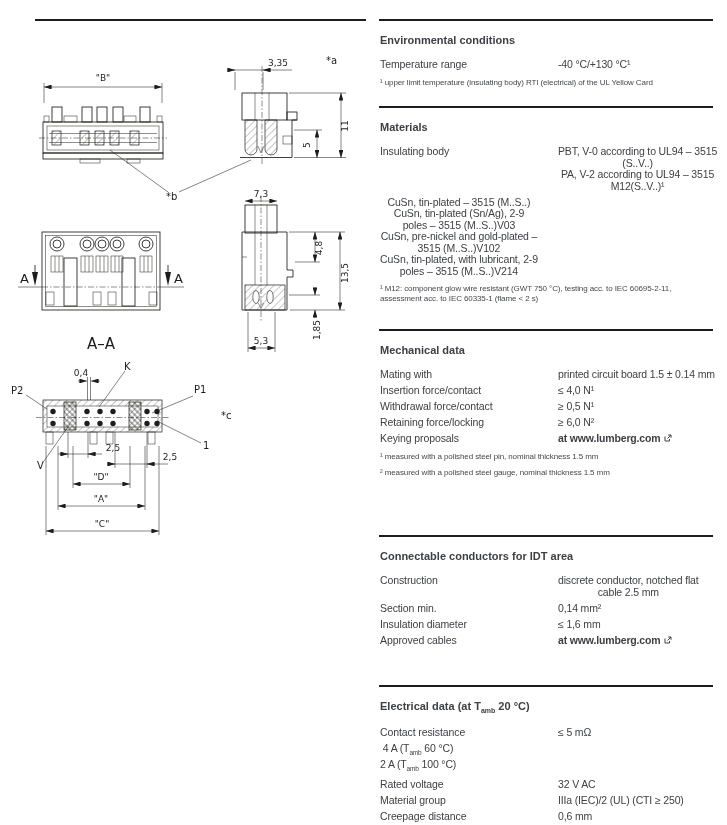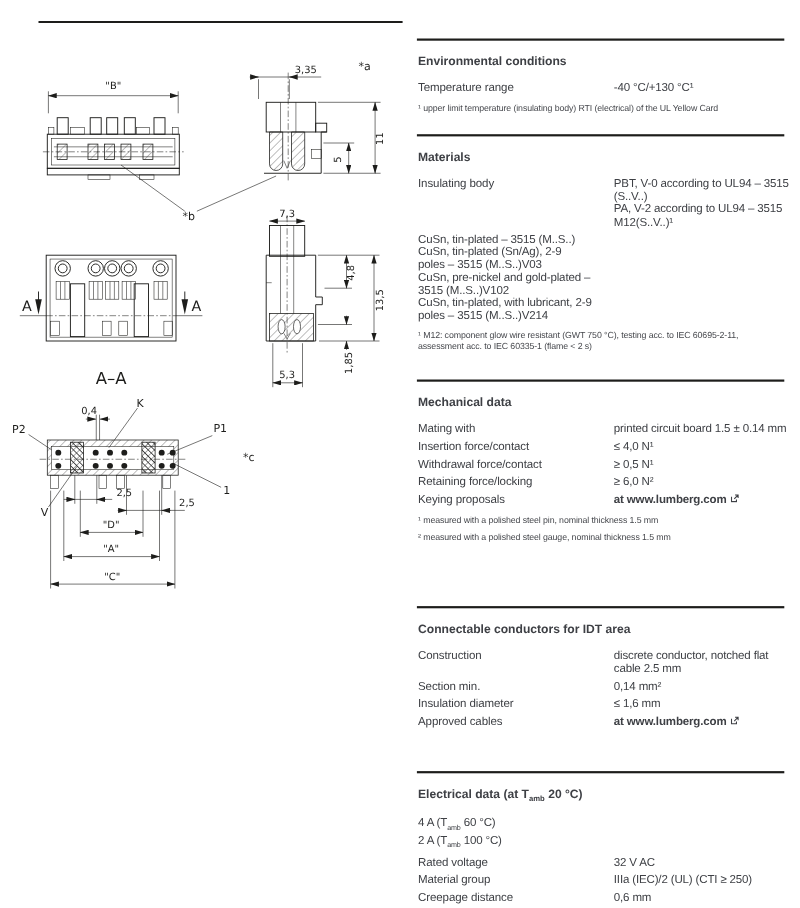--- a/index.html
+++ b/index.html
@@ -14,31 +14,31 @@
   .outline{stroke:#1d1d1b;stroke-width:0.85;fill:none;}
   .thin{stroke:#1d1d1b;stroke-width:0.5;fill:none;}
   .dim{stroke:#1d1d1b;stroke-width:0.55;fill:none;}
   .cline{stroke:#1d1d1b;stroke-width:0.5;fill:none;stroke-dasharray:6 2 1.5 2;}
   .hatchfill{fill:url(#h1);stroke:#1d1d1b;stroke-width:0.7;}
   .xhatchfill{fill:url(#h2);stroke:#1d1d1b;stroke-width:0.7;}
   .dot{fill:#1d1d1b;stroke:none;}
 
   .specs{position:absolute;left:379px;top:19px;width:334px;}
   .spec-section{border-top:2px solid #1d1d1b;box-sizing:border-box;padding:13px 0 0 1px;}
-  .s-env{height:87px;margin-top:16px;}
+  .s-env{height:87px;}
   .s-mat{height:223px;}
   .s-mech{height:206px;}
   .s-cond{height:150px;}
   .s-elec{height:182px;}
   .end-rule{border-top:2px solid #1d1d1b;height:0;}
   .spec-section h3{font-size:11px;font-weight:bold;margin:0 0 13px 0;color:#3e4045;letter-spacing:0;}
   .spec-section h3 sub{font-size:7px;}
   .row{display:flex;margin-bottom:4.5px;}
   .lbl{width:178px;flex:none;font-size:10.5px;line-height:11.5px;letter-spacing:-0.1px;}
-  .val{font-size:10.5px;line-height:11.5px;letter-spacing:-0.15px;}
+  .val{font-size:10.5px;line-height:11.5px;letter-spacing:-0.15px;text-align:center;}
   .vline{white-space:nowrap;}
   .vline sub{font-size:6.5px;}
   .fnote{font-size:8px;line-height:10px;margin-top:6px;color:#46484d;letter-spacing:-0.1px;}
   .fn-first{margin-top:7px;}
   .fn-nowrap{white-space:nowrap;}
   .link{font-weight:bold;white-space:nowrap;}
   .ext-icon{display:inline-block;vertical-align:baseline;margin-left:3px;}
 </style>
 </head>
 <body>
@@ -408,20 +408,26 @@
               <path d="M1,2.5 V7 H5.5 V5" fill="none" stroke="#3e4045" stroke-width="1"></path>
               <path d="M3.5,4.5 L7,1 M4.2,1 H7 V3.8" fill="none" stroke="#3e4045" stroke-width="1"></path>
             </svg></span>
       </div>
     </div>
   </section>
 
   <section class="spec-section s-elec">
     <h3><span>Electrical data (at T</span><sub>amb</sub><span> 20 °C)</span></h3>
     <div class="row">
+      <div class="lbl">Contact resistance</div>
+      <div class="val">
+          <div class="vline">≤ 5 mΩ</div>
+        </div>
+    </div>
+    <div class="row">
       <div class="val">
         <div class="vline"><span>4 A (T</span><sub>amb</sub><span> 60 °C)</span></div>
         <div class="vline"><span>2 A (T</span><sub>amb</sub><span> 100 °C)</span></div>
       </div>
     </div>
     <div class="row">
       <div class="lbl">Rated voltage</div>
       <div class="val">
           <div class="vline">32 V AC</div>
         </div>

